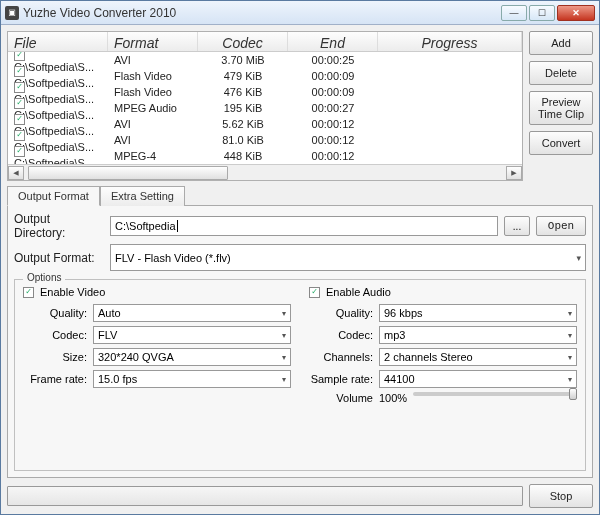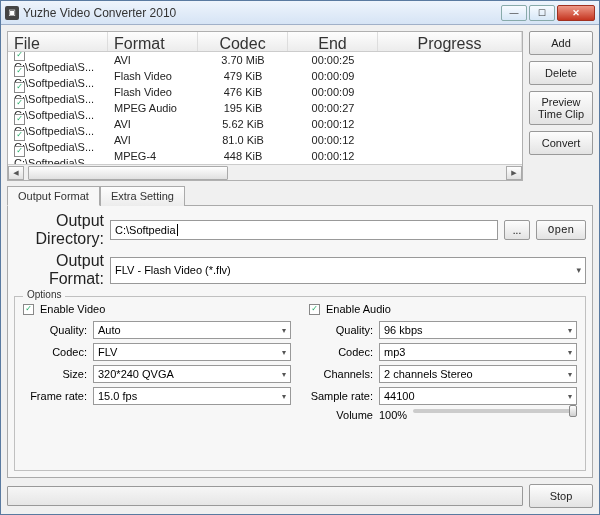--- a/index.html
+++ b/index.html
@@ -7,39 +7,39 @@
   .window { width: 600px; height: 515px; border: 1px solid #5a7aa0; background: #f0f0f0; display: flex; flex-direction: column; }
   .titlebar { height: 24px; background: linear-gradient(#eef4fc, #d6e4f5); display: flex; align-items: center; padding: 0 4px; border-bottom: 1px solid #a0b0c8; }
   .title-icon { width: 14px; height: 14px; background: #444; border-radius: 2px; margin-right: 4px; display:flex; align-items:center; justify-content:center; color:#fff; font-size:8px;}
   .title-text { flex: 1; font-size: 12px; color: #333; }
   .win-btn { width: 26px; height: 16px; margin-left: 2px; border: 1px solid #8aa; background: linear-gradient(#f7fbff,#d7e7f7); display:flex; align-items:center; justify-content:center; font-size:9px; color:#333; border-radius:2px;}
   .win-close { width: 38px; background: linear-gradient(#e98, #c53520); border-color:#a03020; color:#fff; font-weight:bold;}
   .content { flex:1; padding: 6px; display:flex; flex-direction:column; gap:4px; }
   .top-row { display:flex; gap:6px; }
   .filelist-wrap { flex:1; border:1px solid #b0b0b0; background:#fff; display:flex; flex-direction:column; }
   .fl-header { display:flex; background: linear-gradient(#fdfdfd,#ececec); border-bottom:1px solid #ccc; height:20px; }
-  .fl-col { padding:3px 6px; border-right:1px solid #ddd; font-size:16px; color:#333; }
+  .fl-col { padding:3px 6px; border-right:1px solid #ddd; font-size:14px; color:#333;font-style:italic; }
   .c-file{width:100px;} .c-fmt{width:90px;} .c-len{width:90px;text-align:center;} .c-end{width:90px;text-align:center;} .c-prog{flex:1;text-align:center;}
   .fl-body { flex:1; overflow:hidden; }
   .fl-row { display:flex; height:16px; align-items:center; }
   .fl-row .cell { padding:0 6px; font-size:11px; color:#222; }
   .chk { width:11px; height:11px; border:1px solid #888; background:#fff; display:inline-flex; align-items:center; justify-content:center; margin-right:2px; color:#2a6; font-size:8px; line-height:1;}
   .scroll-h { height:16px; background:#f0f0f0; border-top:1px solid #ccc; display:flex; align-items:center;}
   .sc-btn{width:16px;height:14px;border:1px solid #aaa;background:linear-gradient(#fefefe,#e0e0e0);display:flex;align-items:center;justify-content:center;font-size:7px;color:#555;}
   .sc-thumb{height:14px;width:200px;border:1px solid #aaa;background:linear-gradient(#fefefe,#e0e0e0);margin-left:4px;border-radius:1px;}
   .side-btns { width:64px; display:flex; flex-direction:column; gap:6px; }
   .btn { height:24px; border:1px solid #999; background:linear-gradient(#fdfdfd,#e3e3e3); font-size:11px; color:#222; display:flex; align-items:center; justify-content:center; border-radius:2px; text-align:center; line-height:1.1;}
   .btn.tall { height:34px; }
   .tabs-wrap { flex:1; display:flex; flex-direction:column; }
   .tabstrip { display:flex; height:20px; position:relative; top:1px; z-index:2;}
   .tab { border:1px solid #aaa; border-bottom:none; padding:3px 10px; font-size:11px; background:linear-gradient(#fdfdfd,#ececec); color:#333; }
   .tab.active { background:#f7f7f7; border-bottom:1px solid #f7f7f7;}
   .tabpanel { flex:1; border:1px solid #aaa; background:#f7f7f7; padding:6px; display:flex; flex-direction:column; gap:4px; }
   .field-row { display:flex; align-items:center; gap:6px; }
-  .lbl { width:90px; text-align:right; font-size:16px; color:#222; }
+  .lbl { width:90px; text-align:left; font-size:12px; color:#222; }
   .input { flex:1; height:20px; border:1px solid #999; background:#fff; padding:2px 4px; font-size:11px; color:#000; display:flex; align-items:center;}
   .smallbtn { width:26px; height:20px; border:1px solid #999; background:linear-gradient(#fdfdfd,#e3e3e3); display:flex;align-items:center;justify-content:center; font-size:10px; border-radius:2px;}
   .combo { flex:1; height:27px; border:1px solid #999; background:#fff; display:flex; align-items:center; padding:0 4px; font-size:11px; position:relative;}
   .combo::after{content:"▾"; position:absolute; right:4px; font-size:9px; color:#555;}
   .groupbox { border:1px solid #c0c0c0; padding:6px 8px 8px 8px; position:relative; margin-top:4px; flex:1;}
   .group-title { position:absolute; top:-8px; left:8px; background:#f7f7f7; padding:0 4px; font-size:10px; color:#333;}
   .two-col { display:flex; gap:18px; }
   .col { flex:1; display:flex; flex-direction:column; gap:4px;}
   .opt-row { display:flex; align-items:center; gap:6px; }
   .opt-lbl { width:64px; text-align:right; font-size:11px; }

